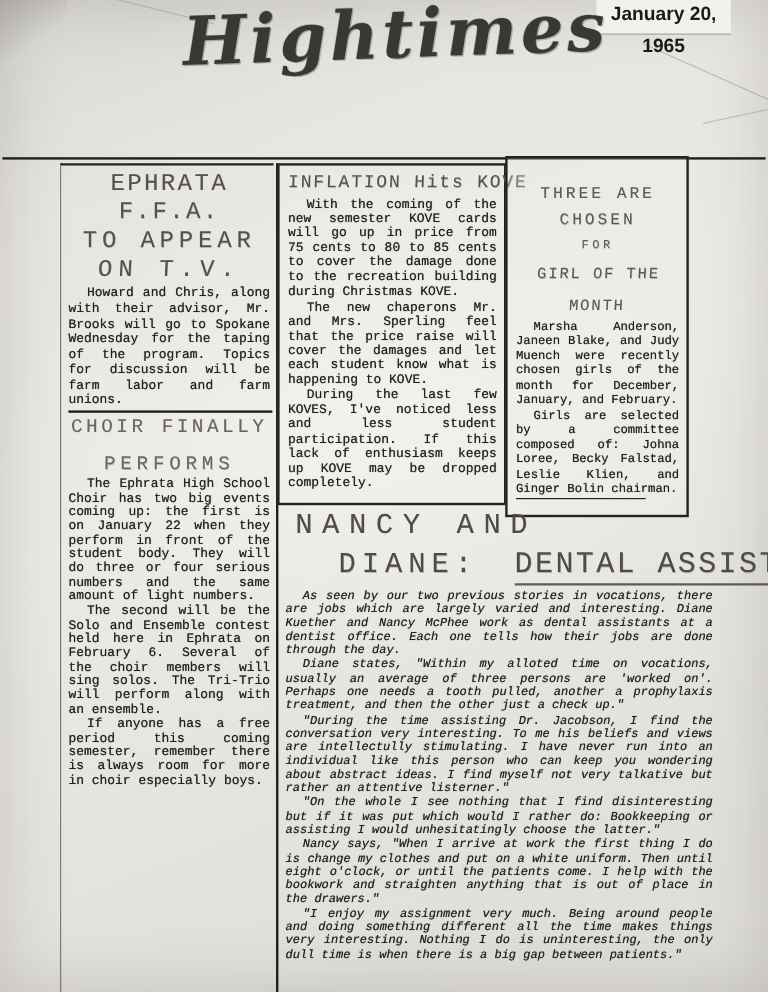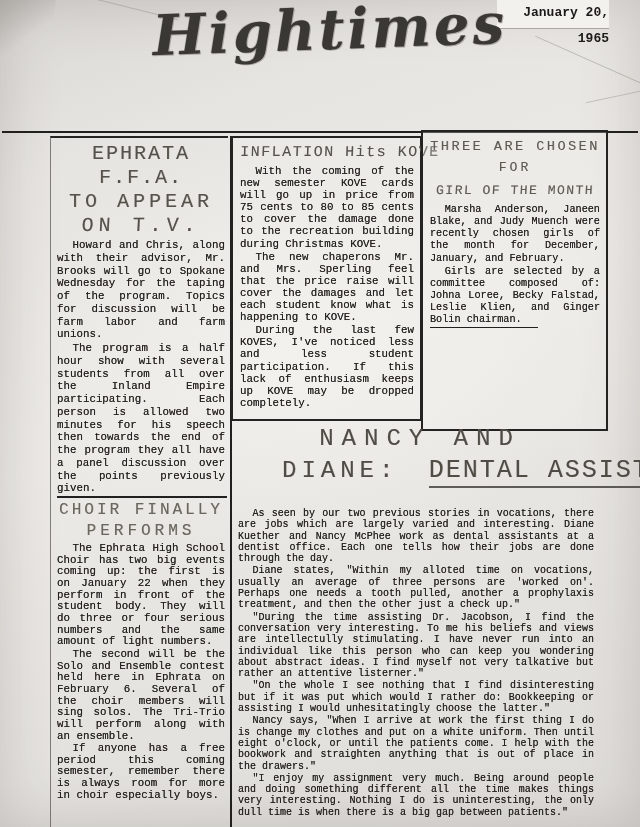--- a/index.html
+++ b/index.html
@@ -25,90 +25,89 @@
 <body>
 
 <div id="page">
 
   <div class="artifact" style="left:-8px;top:-10px;width:60px;height:70px;background:linear-gradient(135deg,rgba(140,137,132,.55),rgba(140,137,132,0) 65%);transform:rotate(8deg);"></div>
   <div class="artifact" style="left:70px;top:6px;width:110px;height:1px;background:rgba(150,147,142,.5);transform:rotate(14deg);"></div>
   <div class="artifact" style="left:530px;top:60px;width:120px;height:1px;background:rgba(150,147,142,.55);transform:rotate(24deg);"></div>
   <div class="artifact" style="left:585px;top:95px;width:70px;height:1px;background:rgba(150,147,142,.45);transform:rotate(-12deg);"></div>
 
   <div style="position:absolute;left:497px;top:0;width:112px;height:28px;background:#f3f1ed;border-bottom:1px solid rgba(120,117,112,.6);">
-    <span style="display:block;text-align:right;font-family:Liberation Mono, monospace;font-weight:bold;font-size:13px;line-height:26px;color:#1c1a18;">January 20, 1965</span>
+    <span style="display:block;text-align:center;font-family:Liberation Sans, sans-serif;font-weight:bold;font-size:16px;line-height:26px;color:#1c1a18;">January 20, 1965</span>
   </div>
 
   <div style="position:absolute;left:150px;top:-4px;width:360px;height:80px;text-align:center;transform:rotate(-2deg);">
     <span style="font-family:'DejaVu Serif',serif;font-style:italic;font-weight:bold;font-size:56px;letter-spacing:3px;color:#3a3835;text-shadow:1px 1px 0 rgba(120,116,110,.5), -0.5px -0.5px 0 rgba(120,116,110,.35);">Hightimes</span>
   </div>
 
   <div class="rule" style="position:absolute;left:2px;top:131px;width:636px;height:2px;"></div>
 
   <div class="rule" style="position:absolute;left:230px;top:136px;width:2px;height:691px;"></div>
 
   <div style="position:absolute;left:50px;top:136px;width:178px;height:691px;border-top:2px solid #242321;border-left:1px solid rgba(70,68,64,.65);box-sizing:border-box;padding:4px 3px 0 6px;">
 
     <div>
       <div class="hand" style="text-align:center;font-size:20px;line-height:24px;letter-spacing:2px;">
         <div>EPHRATA F.F.A.</div>
         <div style="letter-spacing:4px;">TO APPEAR</div>
         <div style="letter-spacing:5px;transform:skewX(-3deg);">ON T.V.</div>
       </div>
       <div class="typed" style="font-size:10.8px;line-height:12.75px;margin-top:1px;">
         <p>Howard and Chris, along with their advisor, Mr. Brooks will go to Spokane Wednesday for the taping of the program. Topics for discussion will be farm labor and farm unions.</p>
-        <p>The program is a half hour show with several students from all over the Inland Empire participating. Each person is allowed two minutes for his speech then towards the end of the program they all have a panel discussion over the points previously given.</p>
       </div>
       <div class="rule" style="width:170px;height:2px;margin:1px 0 2px 0;"></div>
     </div>
 
     <div>
       <div class="hand" style="text-align:center;font-size:16px;line-height:21px;letter-spacing:3px;color:#6a675f;">
         <div>CHOIR FINALLY</div>
-        <div style="letter-spacing:4px;">PERFORMS</div>
+        <div style="letter-spacing:4px;margin-top:10px;">PERFORMS</div>
       </div>
       <div class="typed" style="font-size:10.8px;line-height:11.65px;margin-top:1px;">
         <p>The Ephrata High School Choir has two big events coming up: the first is on January 22 when they perform in front of the student body. They will do three or four serious numbers and the same amount of light numbers.</p>
         <p>The second will be the Solo and Ensemble contest held here in Ephrata on February 6. Several of the choir members will sing solos. The Tri-Trio will perform along with an ensemble.</p>
         <p>If anyone has a free period this coming semester, remember there is always room for more in choir especially boys.</p>
       </div>
     </div>
   </div>
 
   <div class="boxed" style="left:231px;top:136px;width:191px;height:285px;padding:3px 6px 0 7px;">
     <div class="hand" style="font-size:15px;letter-spacing:1.5px;line-height:24px;white-space:nowrap;transform:skewX(-2deg);">INFLATION Hits KOVE</div>
     <div class="typed" style="font-size:10.8px;line-height:12.1px;">
       <p>With the coming of the new semester KOVE cards will go up in price from 75 cents to 80 to 85 cents to cover the damage done to the recreation building during Christmas KOVE.</p>
       <p>The new chaperons Mr. and Mrs. Sperling feel that the price raise will cover the damages and let each student know what is happening to KOVE.</p>
       <p>During the last few KOVES, I've noticed less and less student participation. If this lack of enthusiasm keeps up KOVE may be dropped completely.</p>
     </div>
   </div>
 
-  <div class="boxed" style="left:421px;top:130px;width:187px;height:301px;padding:4px 6px 0 7px;">
+  <div class="boxed" style="left:421px;top:130px;width:153px;height:301px;padding:20px 6px 0 7px;">
     <div class="hand" style="text-align:center;color:#5d5a52;">
       <div style="font-size:13.5px;line-height:22px;letter-spacing:2.5px;">THREE ARE CHOSEN</div>
-      <div style="font-size:13px;line-height:20px;letter-spacing:3px;">FOR</div>
+      <div style="font-size:10px;line-height:20px;letter-spacing:3px;">FOR</div>
       <div style="font-size:13px;line-height:26px;letter-spacing:1.5px;transform:skewX(-3deg);">GIRL OF THE MONTH</div>
     </div>
     <div class="typed" style="font-size:10.2px;line-height:12.15px;">
       <p>Marsha Anderson, Janeen Blake, and Judy Muench were recently chosen girls of the month for December, January, and February.</p>
       <p>Girls are selected by a committee composed of: Johna Loree, Becky Falstad, Leslie Klien, and Ginger Bolin chairman.</p>
     </div>
     <div class="rule" style="width:108px;height:1.5px;margin-top:-1px;"></div>
   </div>
 
   <div style="position:absolute;left:238px;top:424px;width:356px;">
     <div class="hand" style="color:#4f4c46;">
-      <div style="font-size:24px;line-height:30px;letter-spacing:8px;padding-left:8px;text-align:center;">NANCY AND</div>
+      <div style="font-size:24px;line-height:30px;letter-spacing:8px;padding-left:8px;">NANCY AND</div>
       <div style="font-size:24px;line-height:34px;letter-spacing:2px;white-space:nowrap;">
         <span style="padding-left:44px;letter-spacing:5px;text-align:right;">DIANE:</span>
         <span style="margin-left:14px;font-size:25px;border-bottom:2px solid rgba(60,58,54,.8);padding-bottom:1px;">DENTAL ASSISTANTS</span>
       </div>
     </div>
-    <div class="typed" style="font-size:10px;line-height:11.3px;margin-top:20px;text-indent:0;">
+    <div class="typed" style="font-size:10px;line-height:11.3px;margin-top:3px;text-indent:0;font-style:italic;">
       <p>As seen by our two previous stories in vocations, there are jobs which are largely varied and interesting. Diane Kuether and Nancy McPhee work as dental assistants at a dentist office. Each one tells how their jobs are done through the day.</p>
       <p>Diane states, "Within my alloted time on vocations, usually an average of three persons are 'worked on'. Perhaps one needs a tooth pulled, another a prophylaxis treatment, and then the other just a check up."</p>
       <p>"During the time assisting Dr. Jacobson, I find the conversation very interesting. To me his beliefs and views are intellectully stimulating.  I have never run into an individual like this person who can keep you wondering about abstract ideas.  I find myself not very talkative but rather an attentive listerner."</p>
       <p>"On the whole I see nothing that I find disinteresting but if it was put which would I rather do:  Bookkeeping or assisting I would unhesitatingly choose the latter."</p>
       <p>Nancy says, "When I arrive at work the first thing I do is change my clothes and put on a white uniform. Then until eight o'clock, or until the patients come. I help with the bookwork and straighten anything that is out of place in the drawers."</p>
       <p>"I enjoy my assignment very much.  Being around people and doing something different all the time makes things very interesting.  Nothing I do is uninteresting, the only dull time is when there is a big gap between patients."</p>
     </div>
   </div>
 
 </div>

